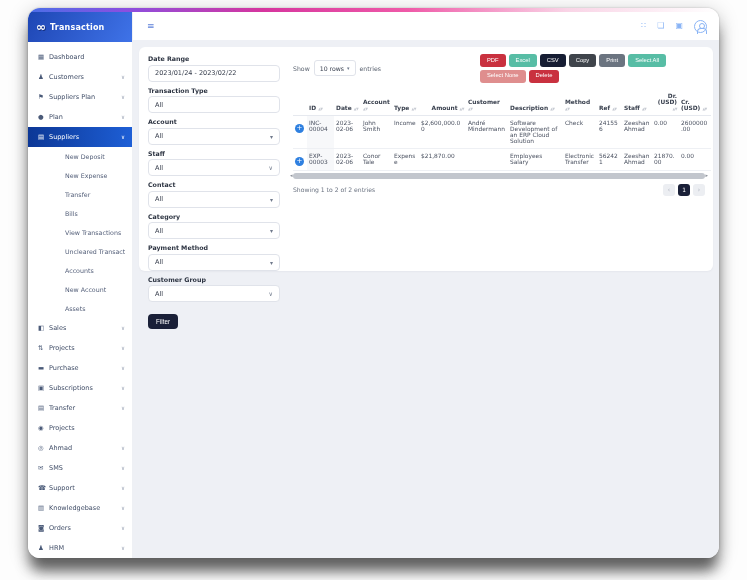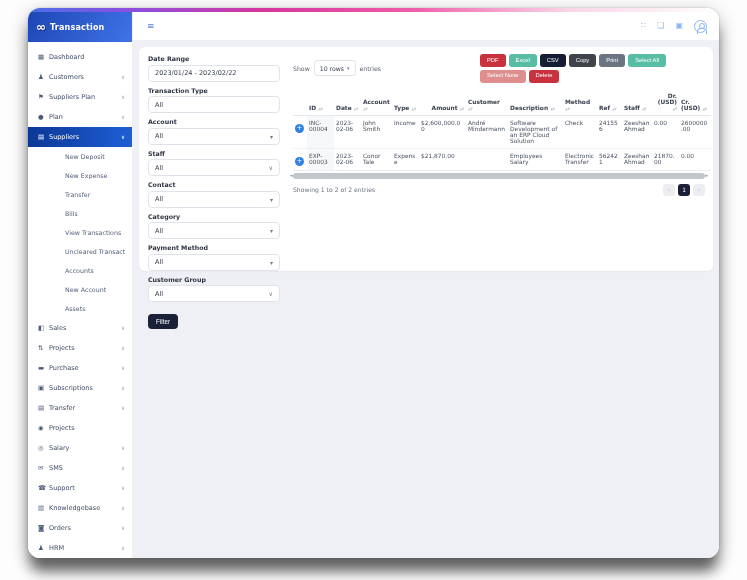--- a/index.html
+++ b/index.html
@@ -208,21 +208,21 @@
           </div>
 
           <div class="nav-item">
             <span class="ico">◉</span>
             <span class="lbl">Projects</span>
             <span class="chev"></span>
           </div>
 
           <div class="nav-item">
             <span class="ico">◎</span>
-            <span class="lbl">Salary</span>
+            <span class="lbl">Ahmad</span>
             <span class="chev">∨</span>
           </div>
 
           <div class="nav-item">
             <span class="ico">✉</span>
             <span class="lbl">SMS</span>
             <span class="chev">∨</span>
           </div>
 
           <div class="nav-item">

